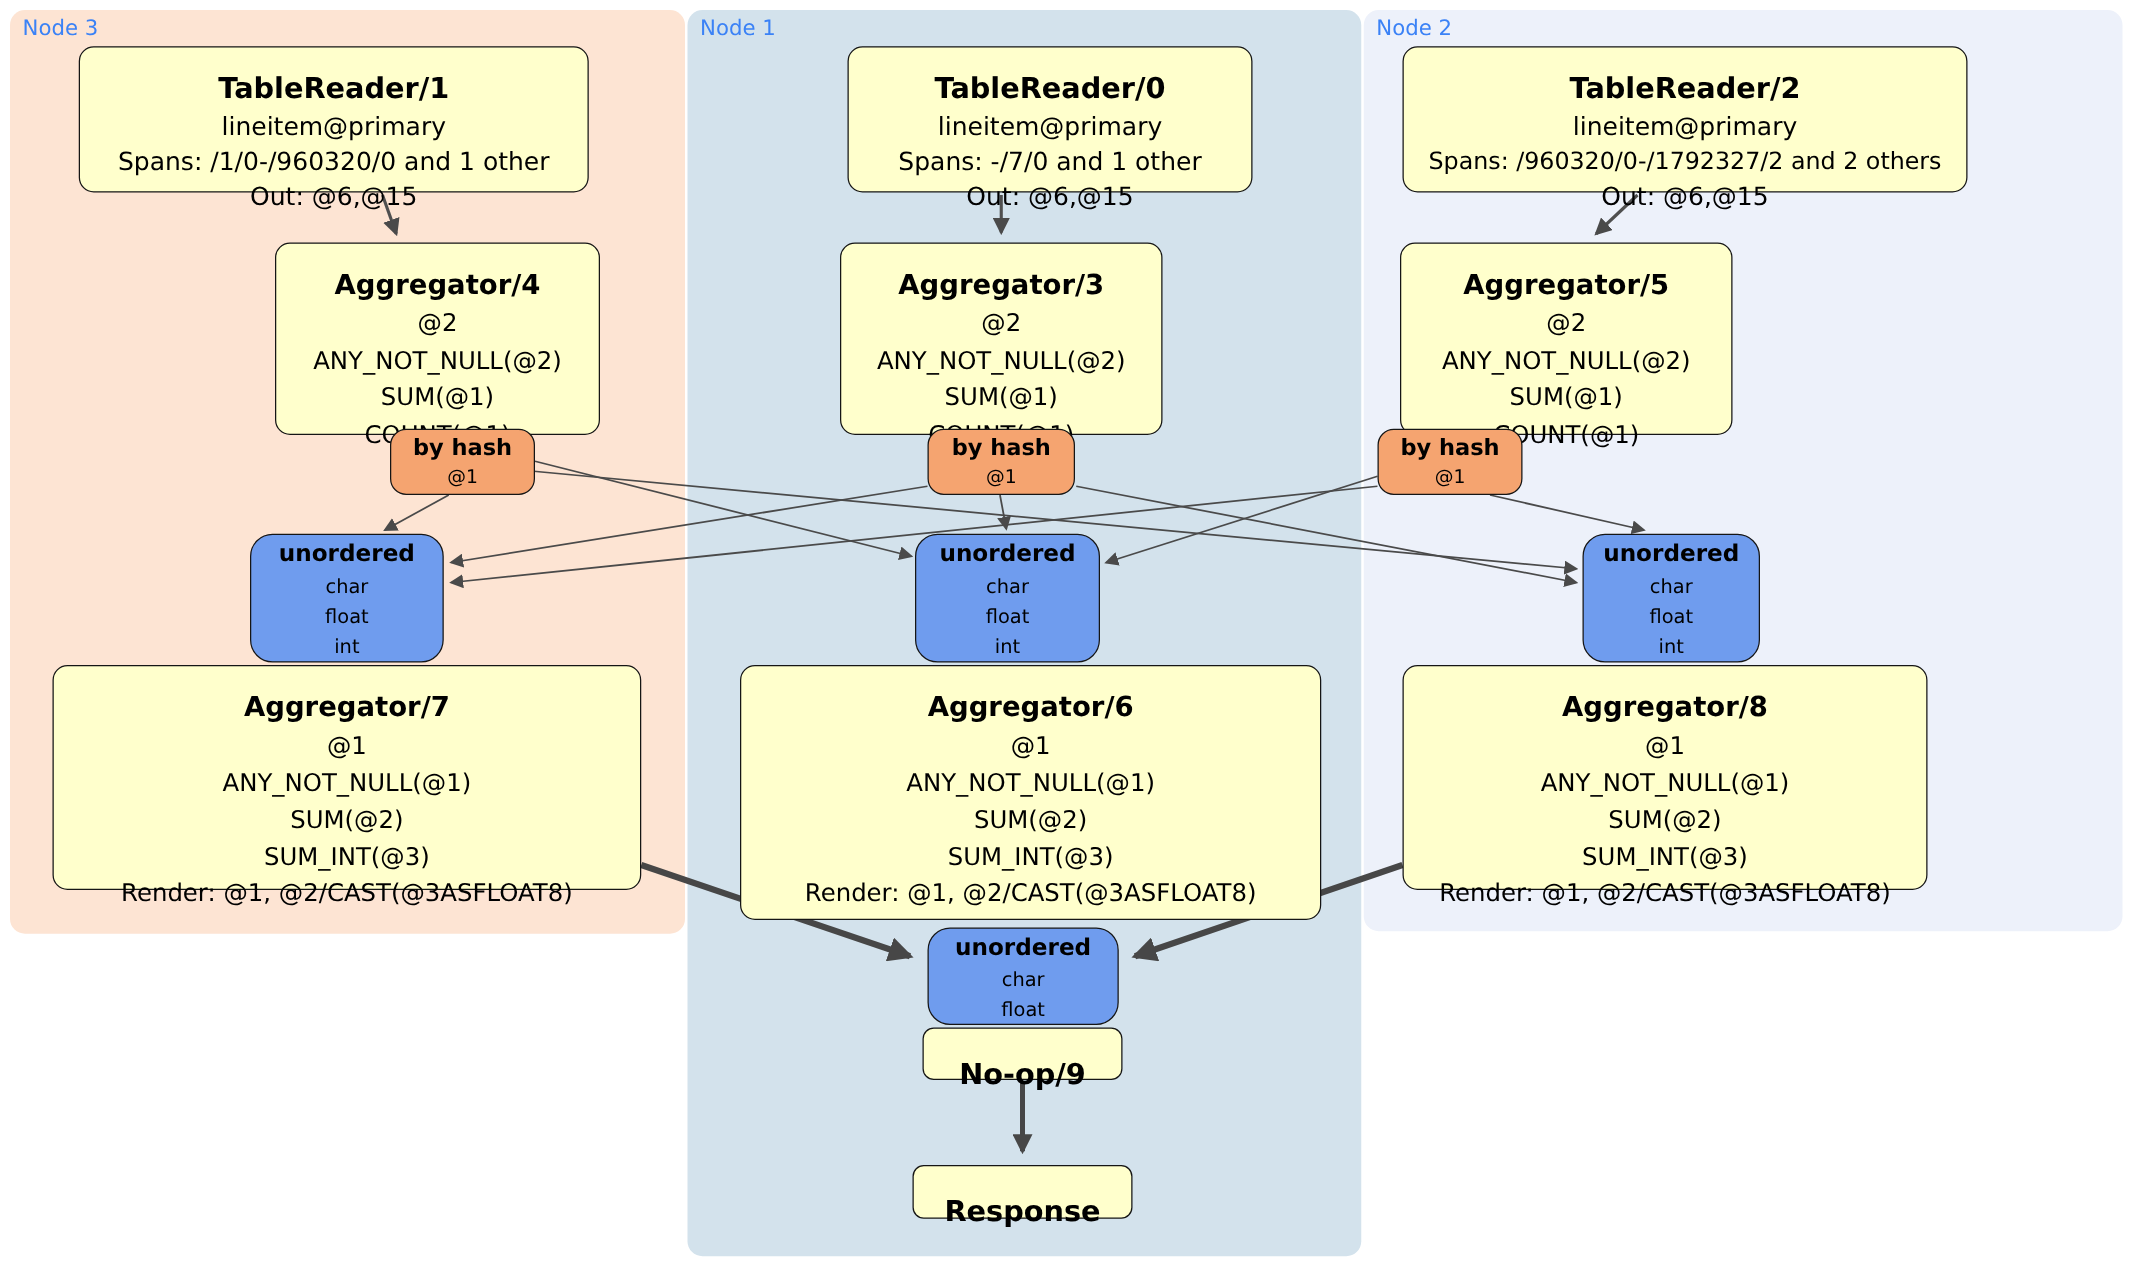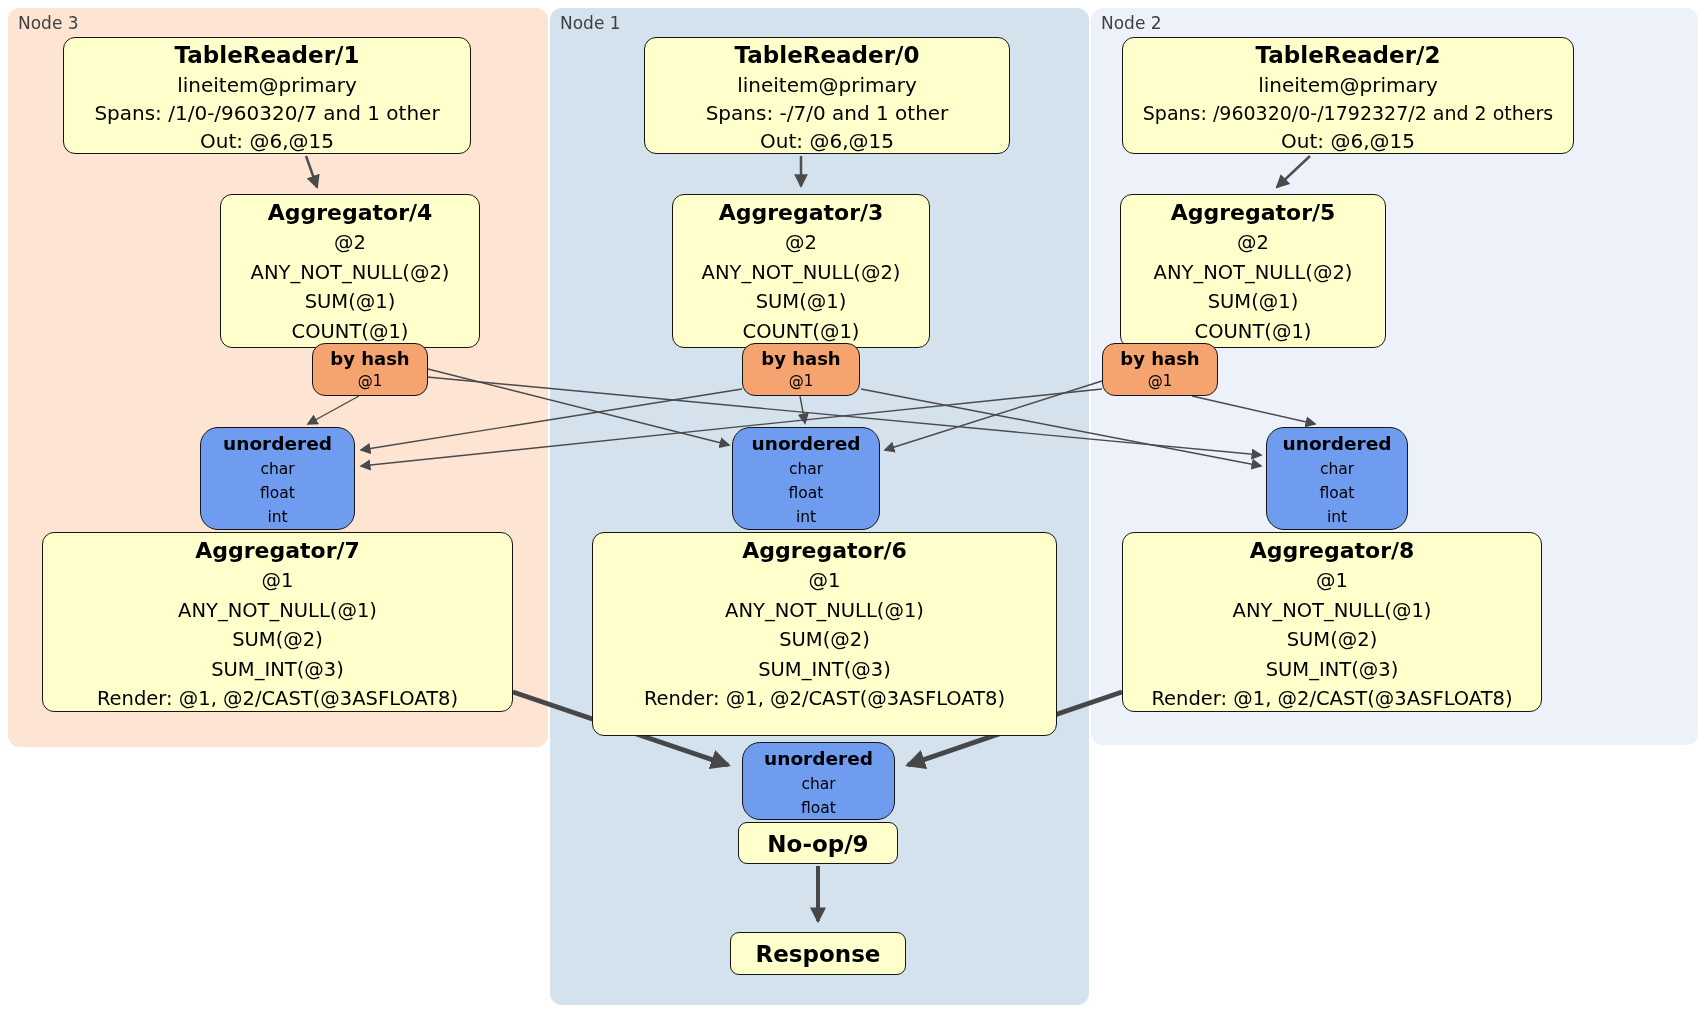--- a/index.html
+++ b/index.html
@@ -4,24 +4,24 @@
 <style>
   html,body{margin:0;padding:0;background:#ffffff;}
   .canvas{
     position:relative;width:1706px;height:1016px;background:#ffffff;overflow:hidden;
     font-family:"DejaVu Sans","Liberation Sans",sans-serif;color:#000;
   }
   .panel{position:absolute;border-radius:12px;z-index:1;}
   .panel.n3{background:#fde4d3;}
   .panel.n1{background:#d3e2ec;}
   .panel.n2{background:#edf1fa;}
-  .panel-label{position:absolute;font-size:17px;line-height:20px;color:#404040;z-index:2;}
+  .panel-label{position:absolute;font-size:17px;line-height:20px;color:#3b82f6;z-index:2;}
   svg.edges{position:absolute;left:0;top:0;z-index:3;}
   .box{position:absolute;z-index:4;text-align:center;box-sizing:border-box;white-space:nowrap;}
-  .proc{background:#ffffcc;border:1.6px solid #151515;border-radius:12px;padding-top:2px;}
+  .proc{background:#ffffcc;border:1.6px solid #151515;border-radius:12px;padding-top:18px;}
   .proc .title{font-weight:bold;font-size:22px;line-height:31px;}
   .proc.tr .title{font-size:23px;}
   .proc.tr .ln{font-size:20px;line-height:28px;}
   .proc.agg .ln{font-size:19.5px;line-height:29.5px;}
   .proc.term .title{font-size:23px;line-height:38px;}
   .router{background:#f5a470;border:1.6px solid #151515;border-radius:13px;padding-top:2px;}
   .router .rt{font-weight:bold;font-size:18px;line-height:25px;}
   .router .rd{font-size:15px;line-height:21px;}
   .sync{background:#6f9cee;border:1.6px solid #151515;border-radius:18px;padding-top:3px;}
   .sync .st{font-weight:bold;font-size:18.5px;line-height:26px;}
@@ -77,24 +77,24 @@
       <path d="M1122,692 L908,765" marker-end="url(#m-b)"></path>
     </g>
     <g stroke="#474747" stroke-width="4" fill="none">
       <path d="M818,866 L818,921" marker-end="url(#m-b)"></path>
     </g>
   </svg>
 
   <div class="box proc tr" style="left:63px;top:37px;width:408px;height:117px">
     <div class="title">TableReader/1</div>
     <div class="ln">lineitem@primary</div>
-    <div class="ln">Spans: /1/0-/960320/7 and 1 other</div>
+    <div class="ln">Spans: /1/0-/960320/0 and 1 other</div>
     <div class="ln">Out: @6,@15</div>
   </div>
-  <div class="box proc tr" style="left:644px;top:37px;width:366px;height:117px">
+  <div class="box proc tr" style="left:678px;top:37px;width:324px;height:117px">
     <div class="title">TableReader/0</div>
     <div class="ln">lineitem@primary</div>
     <div class="ln">Spans: -/7/0 and 1 other</div>
     <div class="ln">Out: @6,@15</div>
   </div>
   <div class="box proc tr" style="left:1122px;top:37px;width:452px;height:117px">
     <div class="title">TableReader/2</div>
     <div class="ln">lineitem@primary</div>
     <div class="ln" style="font-size:19px">Spans: /960320/0-/1792327/2 and 2 others</div>
     <div class="ln">Out: @6,@15</div>

